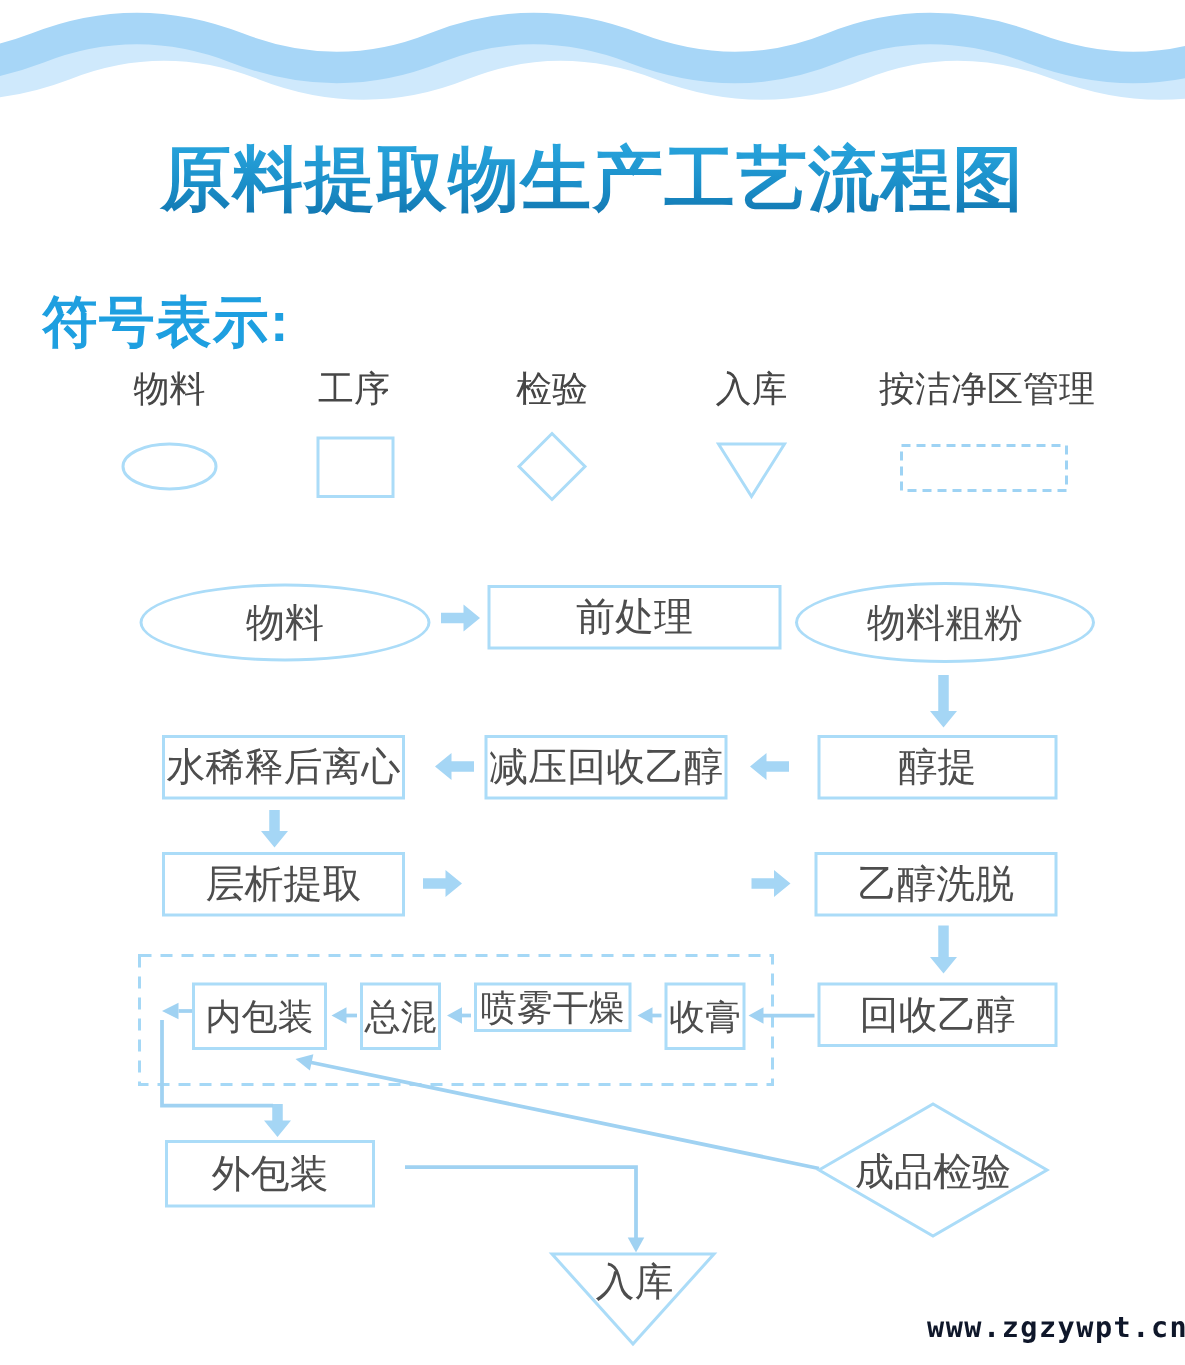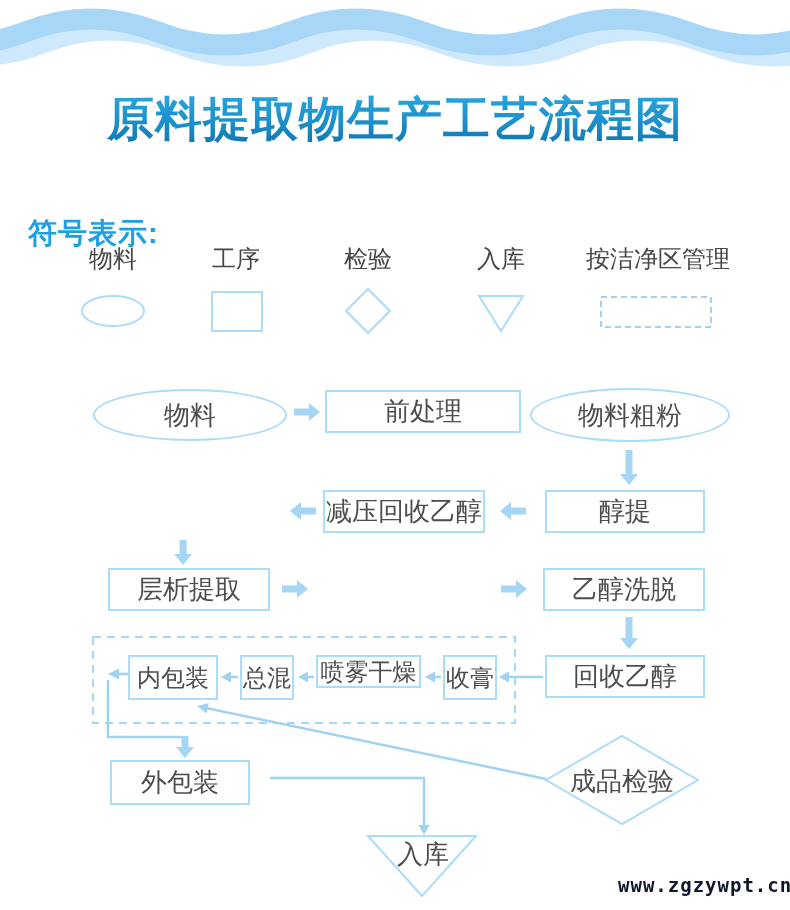--- a/index.html
+++ b/index.html
@@ -18,21 +18,21 @@
     color:#1b84c4;
   }
   @supports ((-webkit-background-clip:text) or (background-clip:text)){
     .title{
       background:linear-gradient(180deg,#2caae2 0%,#1b8fc9 55%,#0f6fa9 100%);
       -webkit-background-clip:text;background-clip:text;color:transparent;
     }
   }
   .legend-heading{
     position:absolute;left:28px;top:190px;
-    font-size:29px;font-weight:bold;color:#1e9fe0;letter-spacing:1px;margin-top:24px;
+    font-size:37px;font-weight:bold;color:#1e9fe0;letter-spacing:1px;
   }
   .lgl{
     position:absolute;top:243px;width:200px;text-align:center;
     font-size:24px;color:#464646;
   }
   .node{
     position:absolute;box-sizing:border-box;
     border:2px solid var(--stroke);background:#fff;
     display:flex;align-items:center;justify-content:center;
     font-size:26px;color:var(--txt);white-space:nowrap;
@@ -108,20 +108,21 @@
   <div class="lgl" style="left:13px">物料</div>
   <div class="lgl" style="left:136px">工序</div>
   <div class="lgl" style="left:268px">检验</div>
   <div class="lgl" style="left:401px">入库</div>
   <div class="lgl" style="left:558px">按洁净区管理</div>
 
   <div class="node ellipse" style="left:93px;top:389px;width:194px;height:52px">物料</div>
   <div class="node" style="left:325px;top:390px;width:196px;height:43px">前处理</div>
   <div class="node ellipse" style="left:530px;top:388px;width:200px;height:54px">物料粗粉</div>
 
+  <div class="node" style="left:108px;top:490px;width:162px;height:43px">水稀释后离心</div>
   <div class="node" style="left:323px;top:490px;width:162px;height:43px">减压回收乙醇</div>
   <div class="node" style="left:545px;top:490px;width:160px;height:43px">醇提</div>
 
   <div class="node" style="left:108px;top:568px;width:162px;height:43px">层析提取</div>
   <div class="node" style="left:543px;top:568px;width:162px;height:43px">乙醇洗脱</div>
 
   <div class="node small" style="left:128px;top:655px;width:90px;height:45px">内包装</div>
   <div class="node small" style="left:240px;top:655px;width:54px;height:45px">总混</div>
   <div class="node small" style="left:316px;top:655px;width:105px;height:33px">喷雾干燥</div>
   <div class="node small" style="left:443px;top:655px;width:54px;height:45px">收膏</div>

